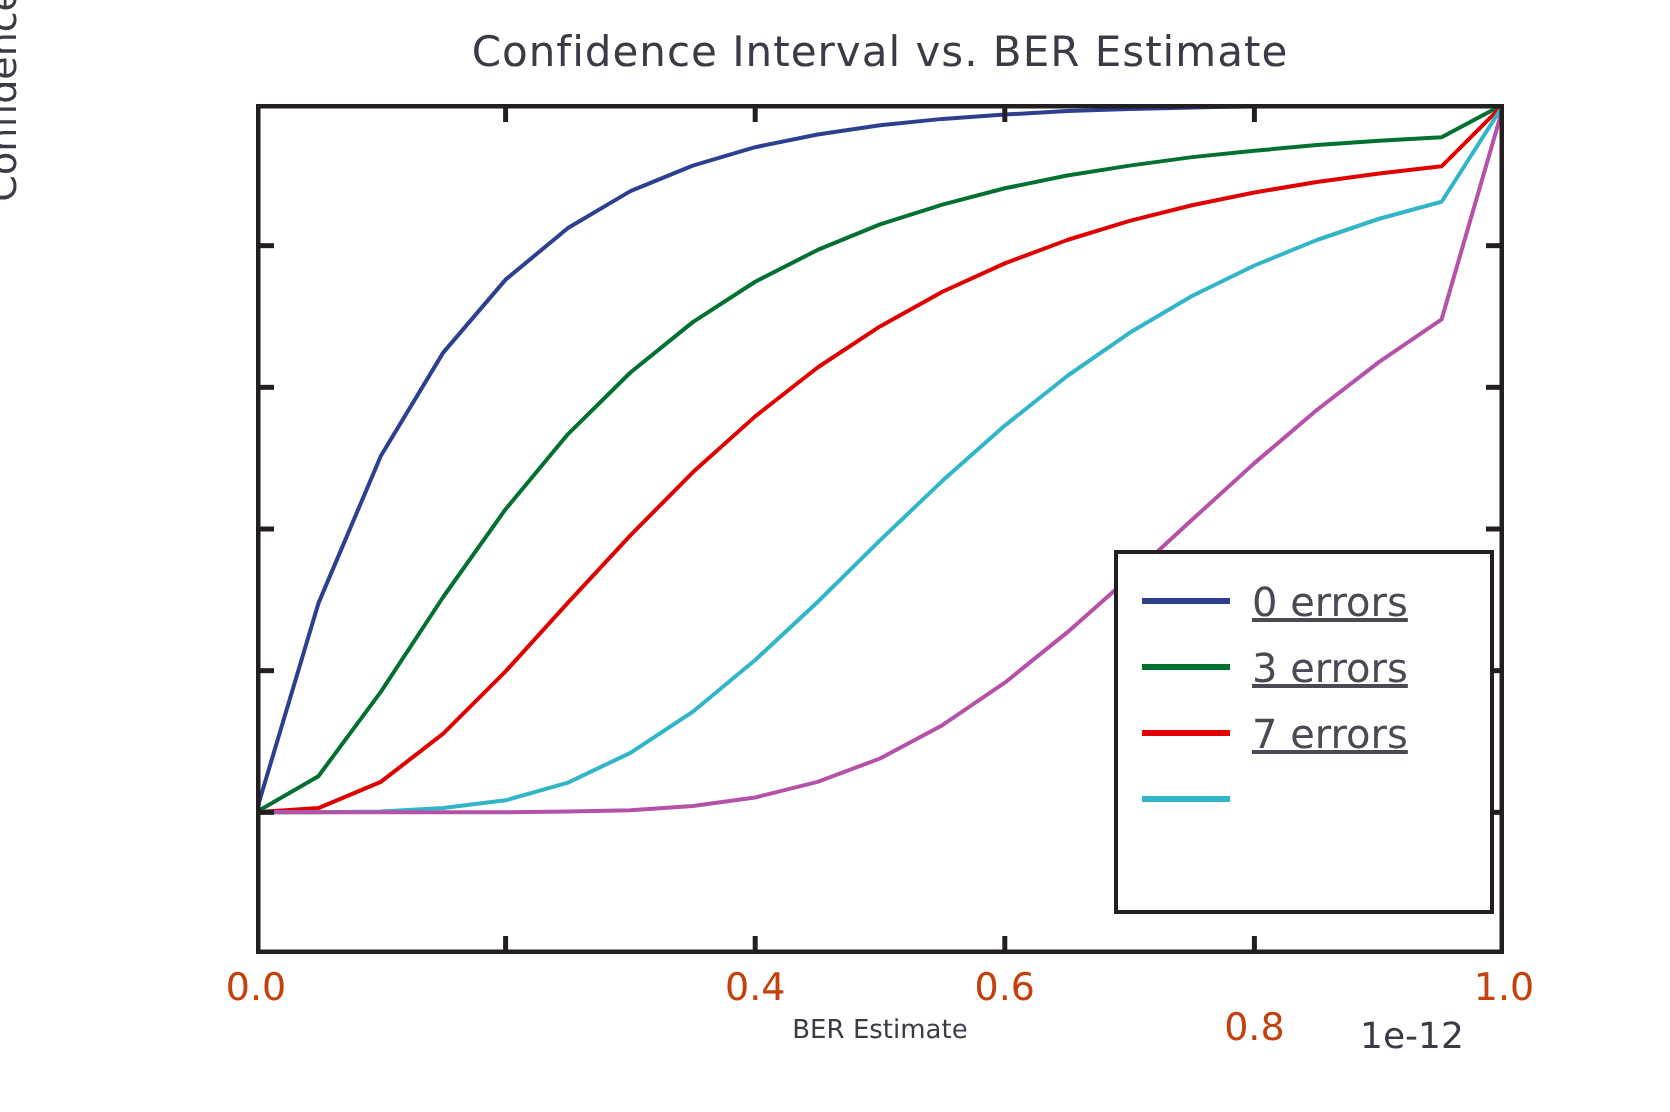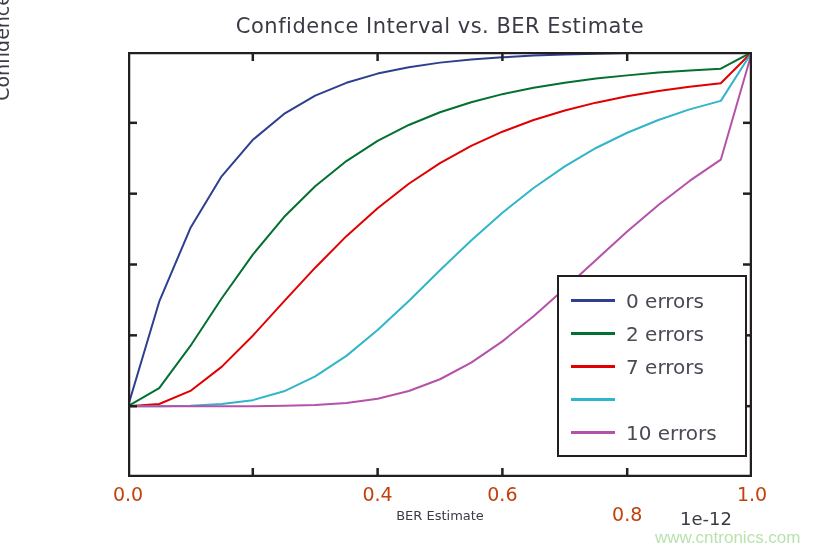--- a/index.html
+++ b/index.html
@@ -94,20 +94,21 @@
   .legend-swatch{
     width:44px;height:0;
     border-top:3px solid #000;
     margin-right:11px;
     flex:0 0 auto;
   }
   .legend-text{
     font-size:20px;
     color:#4a4a55;
     white-space:nowrap;
+    text-decoration:underline;
   }
   #watermark{
     position:absolute;
     left:655px;top:528px;
     font-size:17px;
     color:#b9e2ae;
     font-family:"Liberation Sans", sans-serif;
     letter-spacing:0px;
     white-space:nowrap;
   }
@@ -177,30 +178,25 @@
   <div id="xlabel">BER Estimate</div>
   <div id="exponent">1e-12</div>
 
   <div id="legend">
       <div class="legend-row">
         <span class="legend-swatch" style="border-top-color: rgb(45, 63, 143);"></span>
         <span class="legend-text">0 errors</span>
       </div>
       <div class="legend-row">
         <span class="legend-swatch" style="border-top-color: rgb(1, 112, 48);"></span>
-        <span class="legend-text">2 errors</span>
+        <span class="legend-text">3 errors</span>
       </div>
       <div class="legend-row">
         <span class="legend-swatch" style="border-top-color: rgb(224, 0, 0);"></span>
         <span class="legend-text">7 errors</span>
       </div>
       <div class="legend-row">
         <span class="legend-swatch" style="border-top-color: rgb(49, 181, 200);"></span>
       </div>
-      <div class="legend-row">
-        <span class="legend-swatch" style="border-top-color: rgb(181, 81, 168);"></span>
-        <span class="legend-text">10 errors</span>
-      </div>
     </div>
 
-  <div id="watermark" style="color: rgb(185, 226, 174);">www.cntronics.com</div>
 
 </div>
 
 </body></html>

